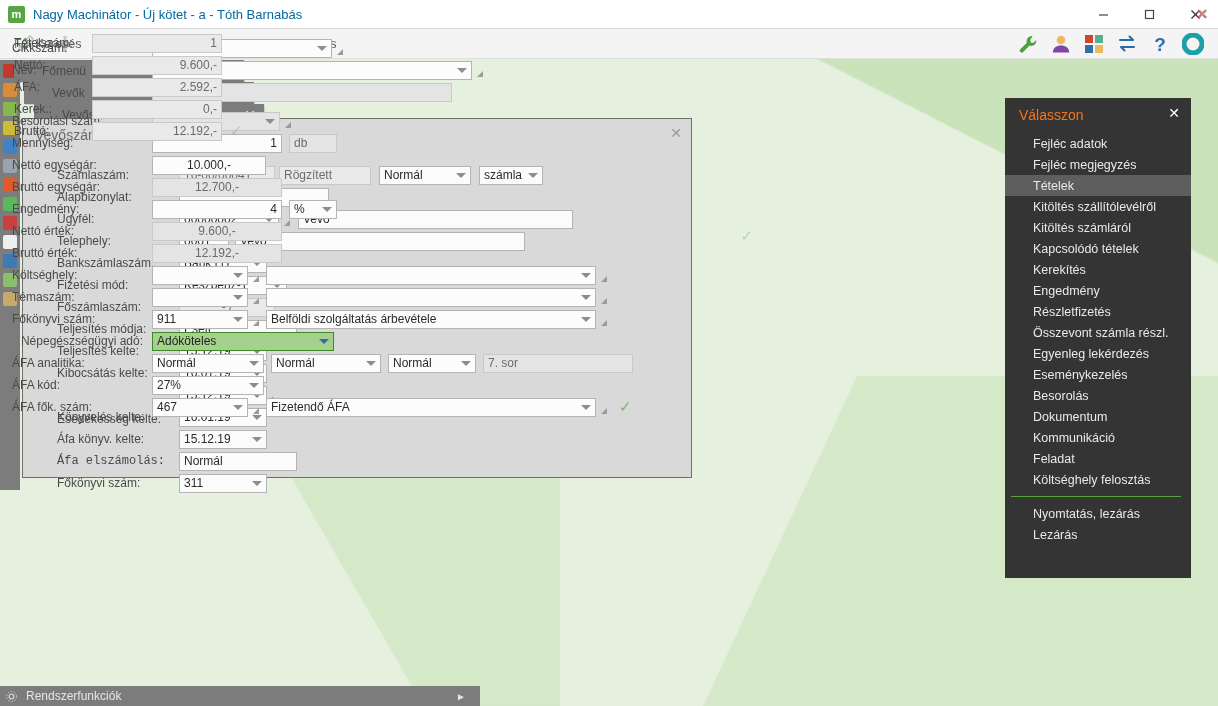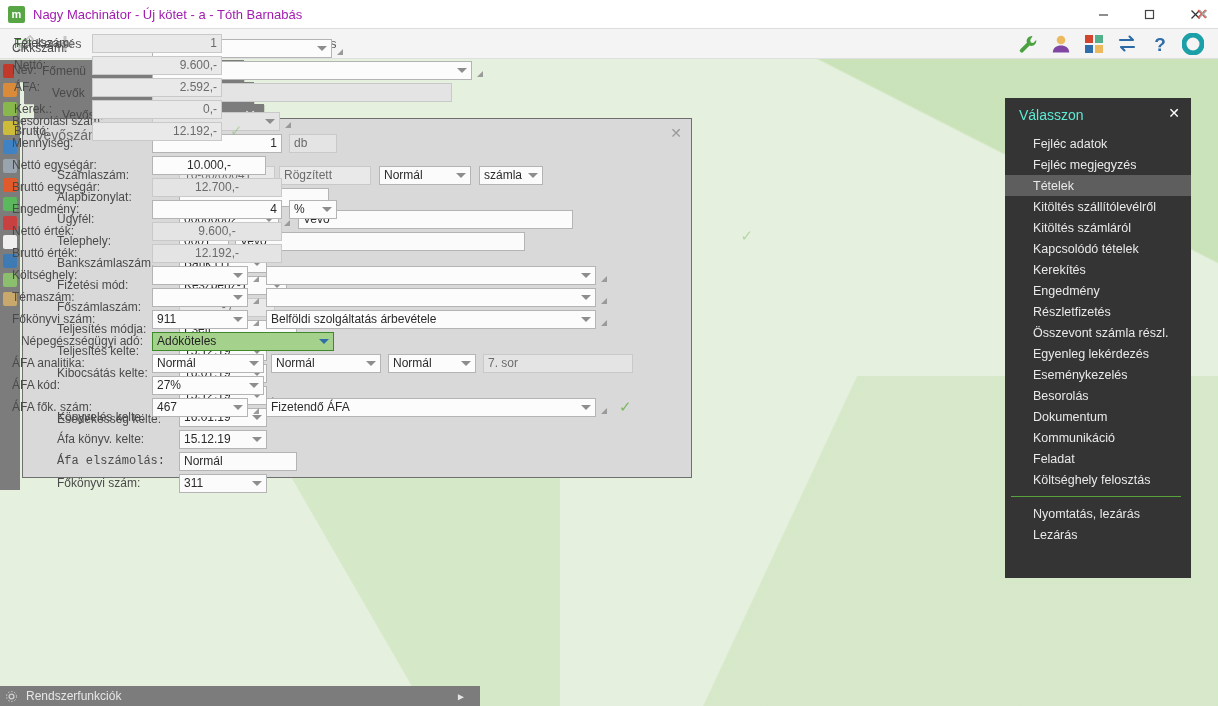--- a/index.html
+++ b/index.html
@@ -39,21 +39,21 @@
     background:#ffffff;
     display:flex; align-items:center;
     border-bottom:1px solid #ddd;
   }
   .app-icon {
     width:17px; height:17px; margin-left:8px; margin-right:8px;
     background:#57a544; border-radius:2px;
     display:flex; align-items:center; justify-content:center;
     color:#fff; font-size:11px; font-weight:bold; line-height:1;
   }
-  .app-title { font-size:13px; color:#a21caf; }
+  .app-title { font-size:13px; color:#0369a1; }
   .win-buttons { margin-left:auto; display:flex; height:29px; }
   .win-btn {
     width:46px; height:29px; display:flex; align-items:center; justify-content:center;
     color:#444; font-size:13px;
   }
   .win-btn.close { font-size:15px; }
 
   
   .fnbar {
     position:absolute; top:29px; left:0; width:1218px; height:30px;
@@ -136,21 +136,21 @@
   #winLine .dlg-x { position:absolute; right:10px; top:6px; color:#d94a3d; font-size:14px; font-weight:bold; }
   #winLine .fld { background:#fcfcfc; }
   #winLine .fld.ro { background:#e4e4e4; color:#6b6b6b; }
   .greenfld { background:#a4d18c !important; border:1px solid #3f8a28 !important; color:#1f1f1f !important; }
 
   
   #menuChoose {
     position:absolute; left:1005px; top:98px; width:186px; height:480px;
     background:#343434; color:#e7e7e7;
   }
-  #menuChoose .mhdr { font-size:14px; color:#5eead4; padding:9px 0 0 14px; }
+  #menuChoose .mhdr { font-size:14px; color:#f97316; padding:9px 0 0 14px; }
   #menuChoose .mx { position:absolute; right:11px; top:7px; color:#fff; font-size:14px; }
   .mitem { padding:3.5px 0 3.5px 28px; font-size:12.5px; color:#e9e9e9; white-space:nowrap; }
   .mitem.active { background:#5e5e5e; }
   .msep { height:1px; background:#58a23c; margin:6px 10px 6px 6px; }
 
   
   #winTotals { left:954px; top:558px; width:262px; height:140px; background:#d9d9d9; border:1px solid #6f6f6f; }
   #winTotals .t-title { font-size:14px; color:#6a6a6a; padding:7px 0 0 12px; }
   #winTotals .t-x { position:absolute; right:9px; top:6px; color:#a8a8a8; font-size:14px; }
 

